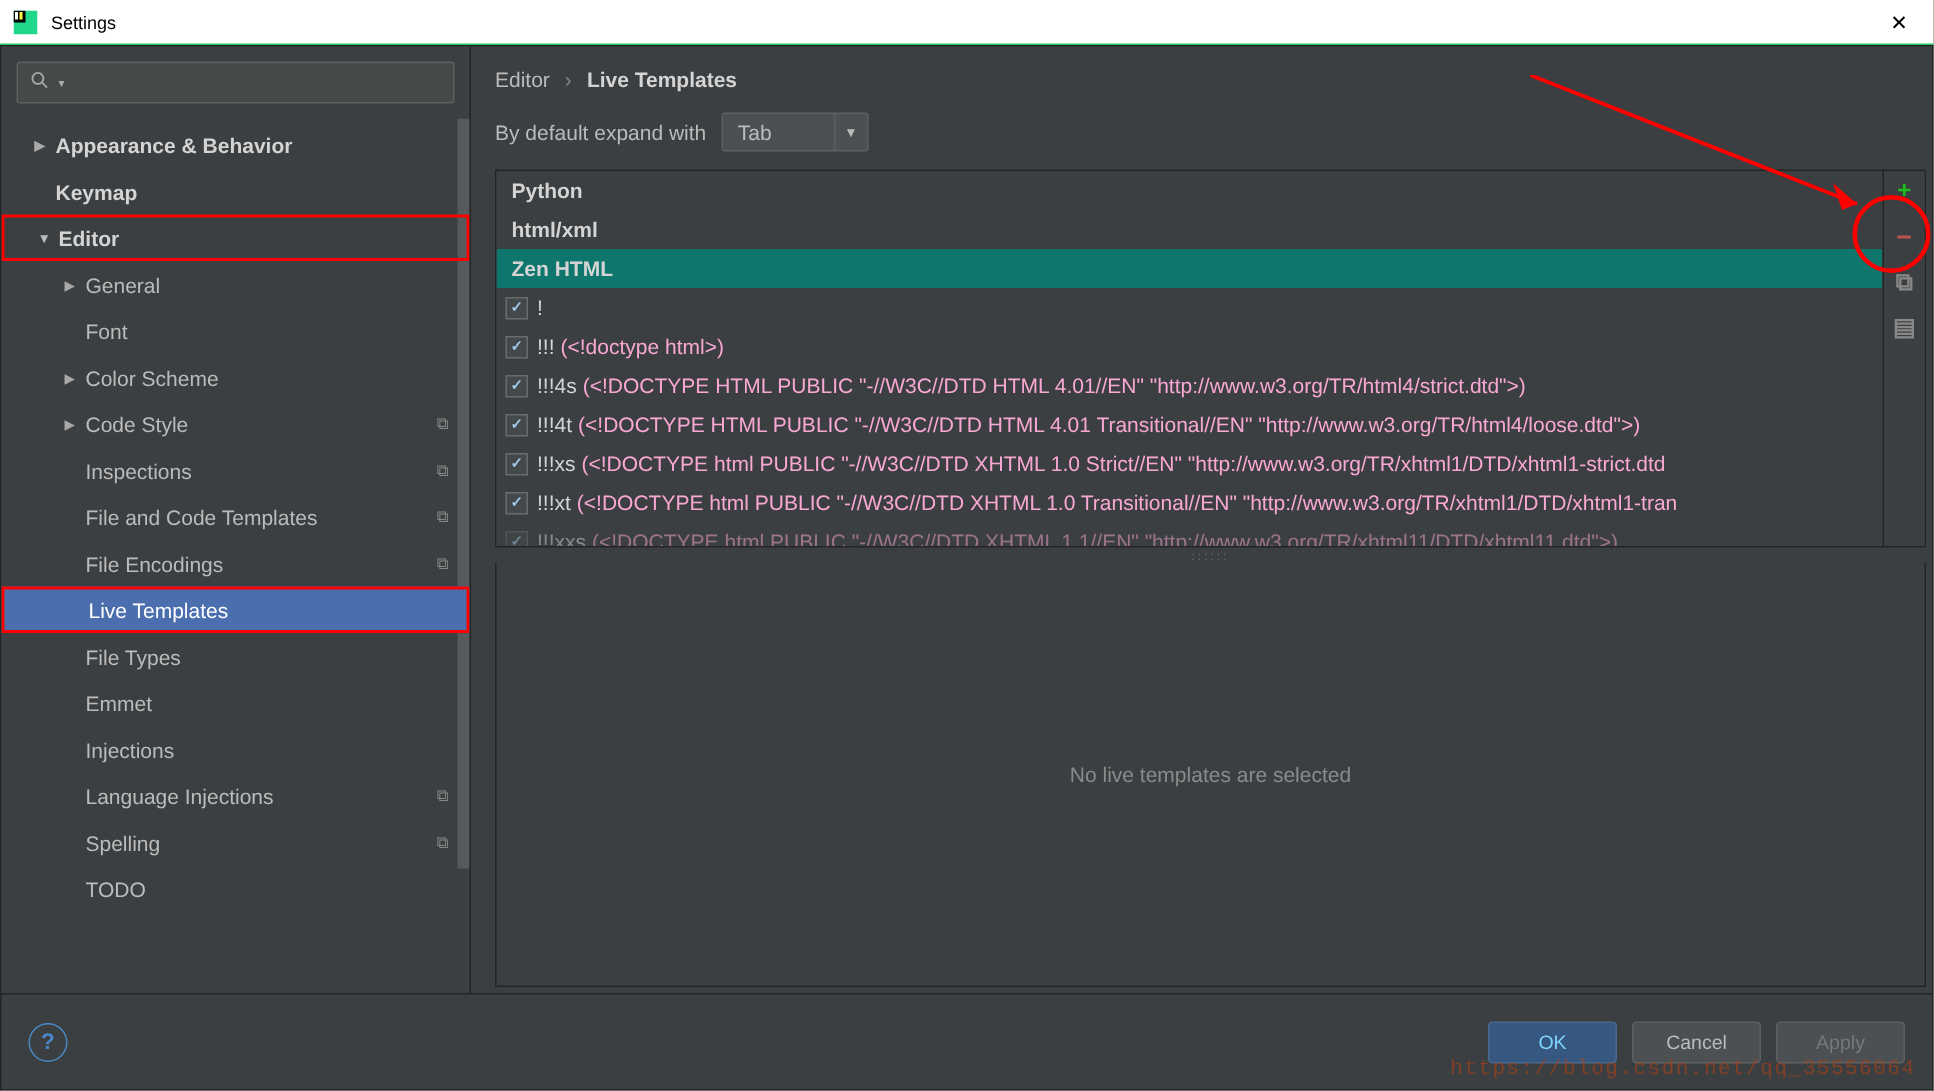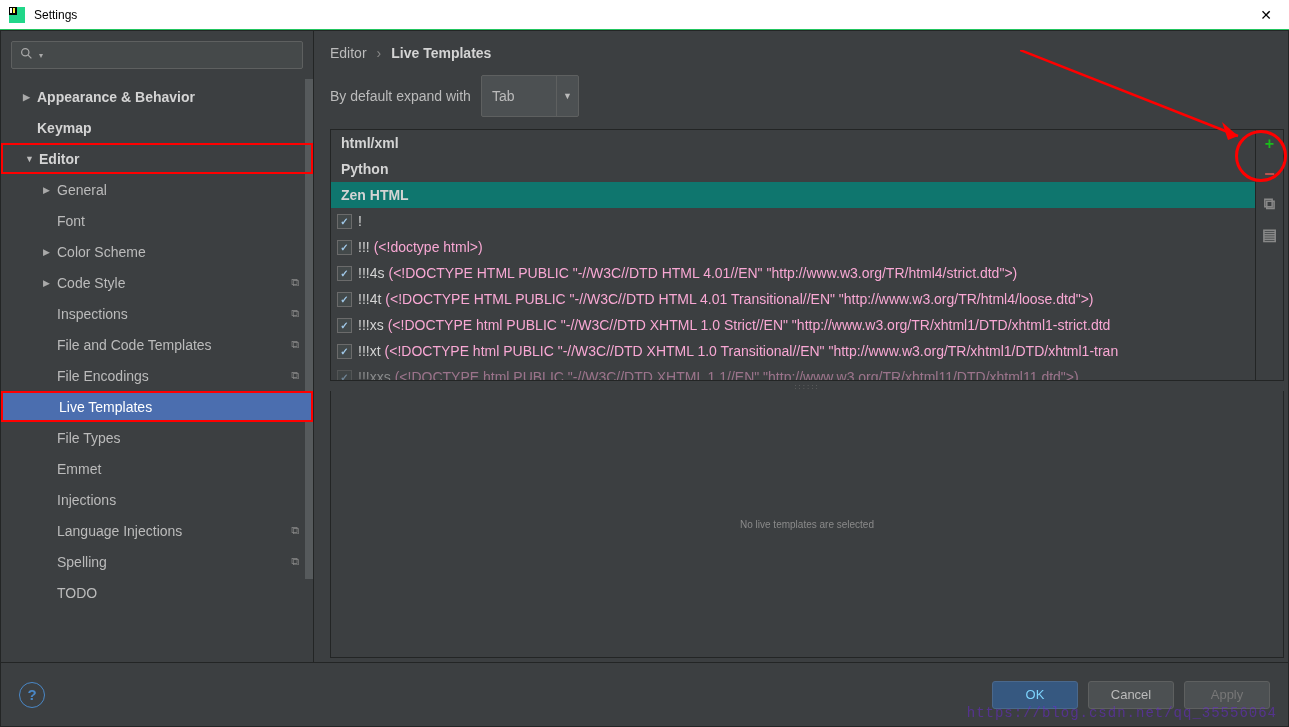--- a/index.html
+++ b/index.html
@@ -36,21 +36,21 @@
 .redbox-inset { border:2px solid #ff0000; box-sizing:border-box; }
 
 
 .main { flex:1; display:flex; flex-direction:column; background:#3c3f41; position:relative; }
 .breadcrumb { display:flex; align-items:center; gap:10px; height:44px; padding:0 16px; color:#bbbbbb; font-size:14px; }
 .breadcrumb .crumb-main { color:#bbbbbb; }
 .breadcrumb .sep { color:#888; }
 .breadcrumb .crumb-current { color:#d4d4d4; font-weight:bold; }
 
 .expand-row { display:flex; align-items:center; gap:10px; padding:0 16px 12px; color:#bbbbbb; font-size:14px; }
-.select { height:42px; background:#4c5052; border:1px solid #5e6060; border-radius:2px; display:flex; align-items:center; min-width:98px; }
+.select { height:26px; background:#4c5052; border:1px solid #5e6060; border-radius:2px; display:flex; align-items:center; min-width:98px; }
 .select .sel-text { padding:0 10px; flex:1; color:#bbbbbb; }
 .select .sel-btn { width:22px; height:100%; border-left:1px solid #5e6060; display:flex; align-items:center; justify-content:center; color:#bbbbbb; font-size:9px; }
 
 .panel-body { flex:1; display:flex; flex-direction:column; margin:0 4px 4px 16px; }
 .list-container { display:flex; border:1px solid #232525; height:252px; }
 .list { flex:1; background:#3c3f41; overflow:hidden; }
 .list-row { height:26px; display:flex; align-items:center; padding:0 6px; color:#bbbbbb; font-size:14px; }
 .list-row.group { font-weight:bold; color:#d4d4d4; }
 .list-row.selected { background:#0f766e; }
 .list-row.group .grp-label { padding-left:4px; }
@@ -61,34 +61,34 @@
 
 .side-buttons { width:28px; background:#3c3f41; border-left:1px solid #232525; display:flex; flex-direction:column; align-items:center; gap:6px; padding-top:2px; }
 .side-btn { width:24px; height:24px; display:flex; align-items:center; justify-content:center; font-size:16px; font-weight:bold; cursor:pointer; }
 .side-btn.plus { color:#1bbd1b; }
 .side-btn.minus { color:#b85450; font-size:18px; }
 .side-btn.copy { color:#888; }
 .side-btn.other { color:#888; }
 
 .grip { height:10px; display:flex; align-items:center; justify-content:center; color:#6e6e6e; font-size:8px; letter-spacing:2px; }
 
-.empty-msg { flex:1; display:flex; align-items:center; justify-content:center; color:#8a8a8a; font-size:10px; border:1px solid #232525; border-top:none; }
+.empty-msg { flex:1; display:flex; align-items:center; justify-content:center; color:#8a8a8a; font-size:14px; border:1px solid #232525; border-top:none; }
 
 
 .button-bar { position:absolute; left:0; right:0; bottom:0; height:65px; background:#3c3f41; border:1px solid #232525; display:flex; align-items:center; padding:0 18px; }
 .help-btn { width:26px; height:26px; border-radius:50%; border:1.5px solid #4a88c7; color:#4a88c7; display:flex; align-items:center; justify-content:center; font-size:15px; font-weight:bold; }
 .button-bar .spacer { flex:1; }
 .btn { height:28px; min-width:86px; padding:0 16px; background:#4c5052; border:1px solid #5e6060; border-radius:3px; color:#bbbbbb; font-size:13px; display:flex; align-items:center; justify-content:center; margin-left:10px; }
 .btn.primary { background:#365880; border-color:#4a688c; color:#7dd3fc; }
 .btn.disabled { color:#777; }
 
 
 .arrow-annot { position:absolute; pointer-events:none; z-index:100; }
 .circle-annot { position:absolute; width:52px; height:52px; border:3px solid #ff0000; border-radius:50%; z-index:99; pointer-events:none; }
-.watermark { position:absolute; right:12px; bottom:6px; color:#6d28d9; font-size:14px; font-family:"Courier New",monospace; opacity:.5; letter-spacing:1px; z-index:200; pointer-events:none; }
+.watermark { position:absolute; right:12px; bottom:6px; color:#c2410c; font-size:14px; font-family:"Courier New",monospace; opacity:.5; letter-spacing:1px; z-index:200; pointer-events:none; }
 </style>
 </head>
 <body>
 
 <div class="titlebar">
   <div class="app-icon">
     <svg width="16" height="16">
         <rect width="16" height="16" fill="#21d789"></rect>
         <rect x="0" y="0" width="8" height="8" fill="#000"></rect>
         <rect x="1" y="1" width="2" height="5" fill="#fff"></rect>
@@ -203,24 +203,24 @@
       <div class="select">
         <span class="sel-text">Tab</span>
         <span class="sel-btn">▼</span>
       </div>
     </div>
 
     <div class="panel-body">
       <div class="list-container">
         <div class="list" id="template-list">
             <div class="list-row group">
+              <span class="grp-label">Python</span>
+            </div>
+            <div class="list-row group">
               <span class="grp-label">html/xml</span>
-            </div>
-            <div class="list-row group">
-              <span class="grp-label">Python</span>
             </div>
             <div class="list-row group selected">
               <span class="grp-label">Zen HTML</span>
             </div>
             <div class="list-row">
               <span class="chk">✓</span>
               <span class="abbr">!</span>
               <span class="desc"></span>
             </div>
             <div class="list-row">

